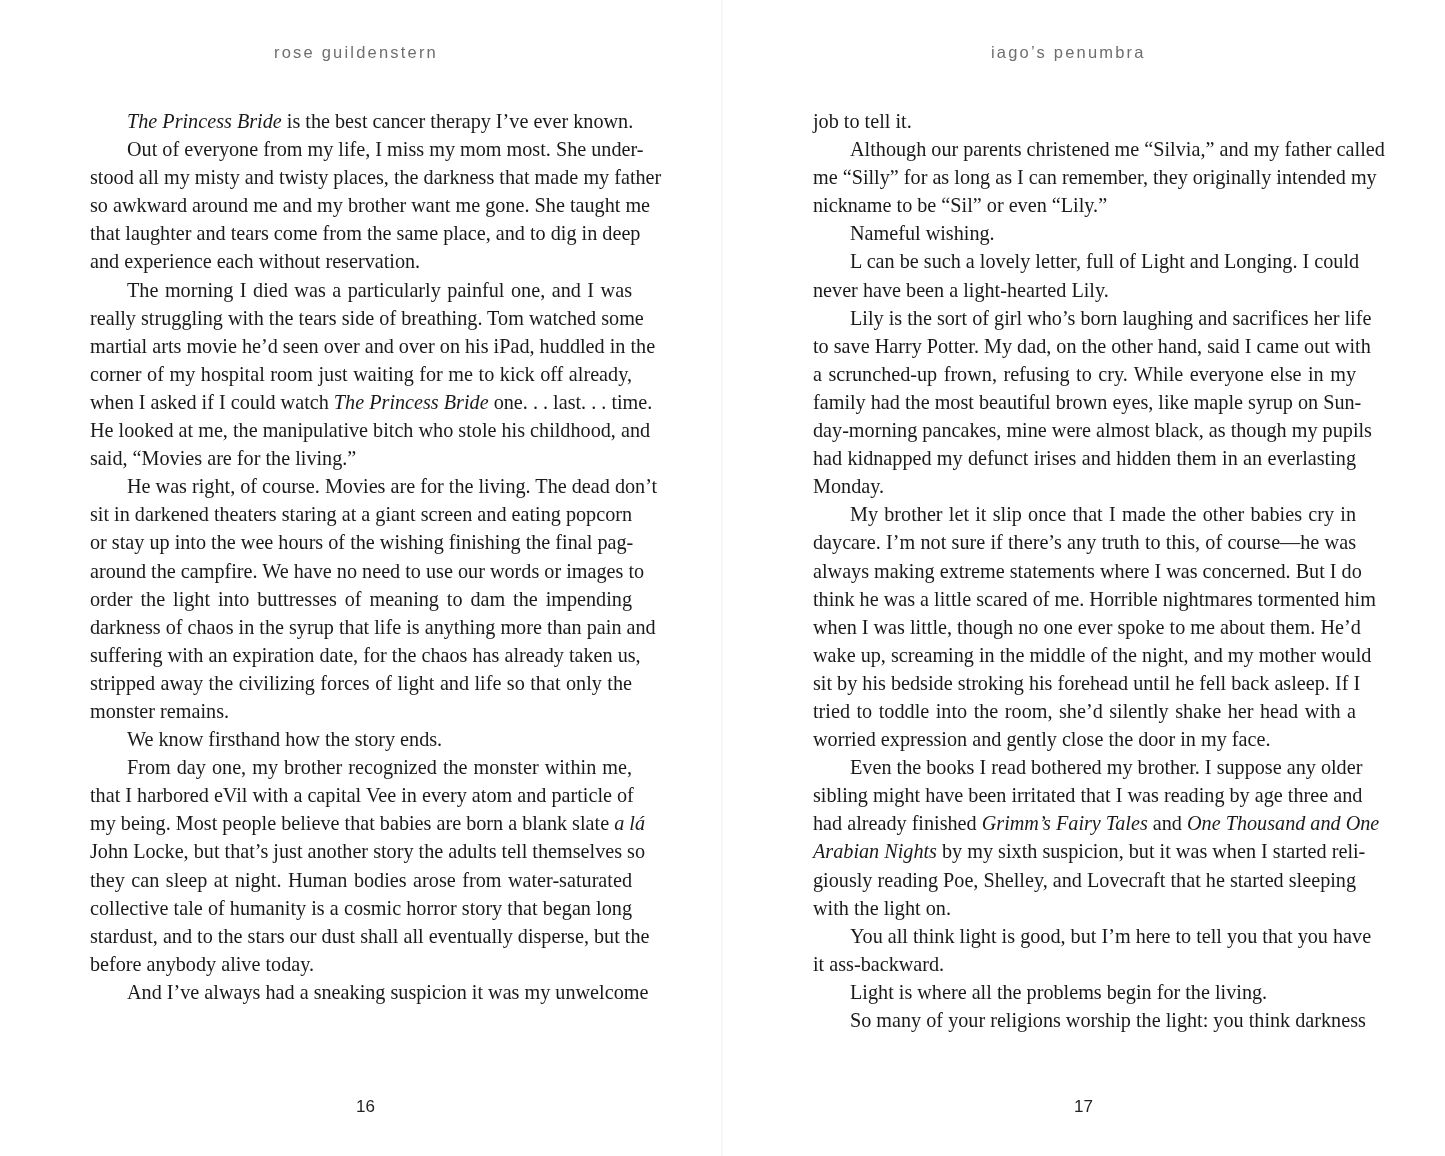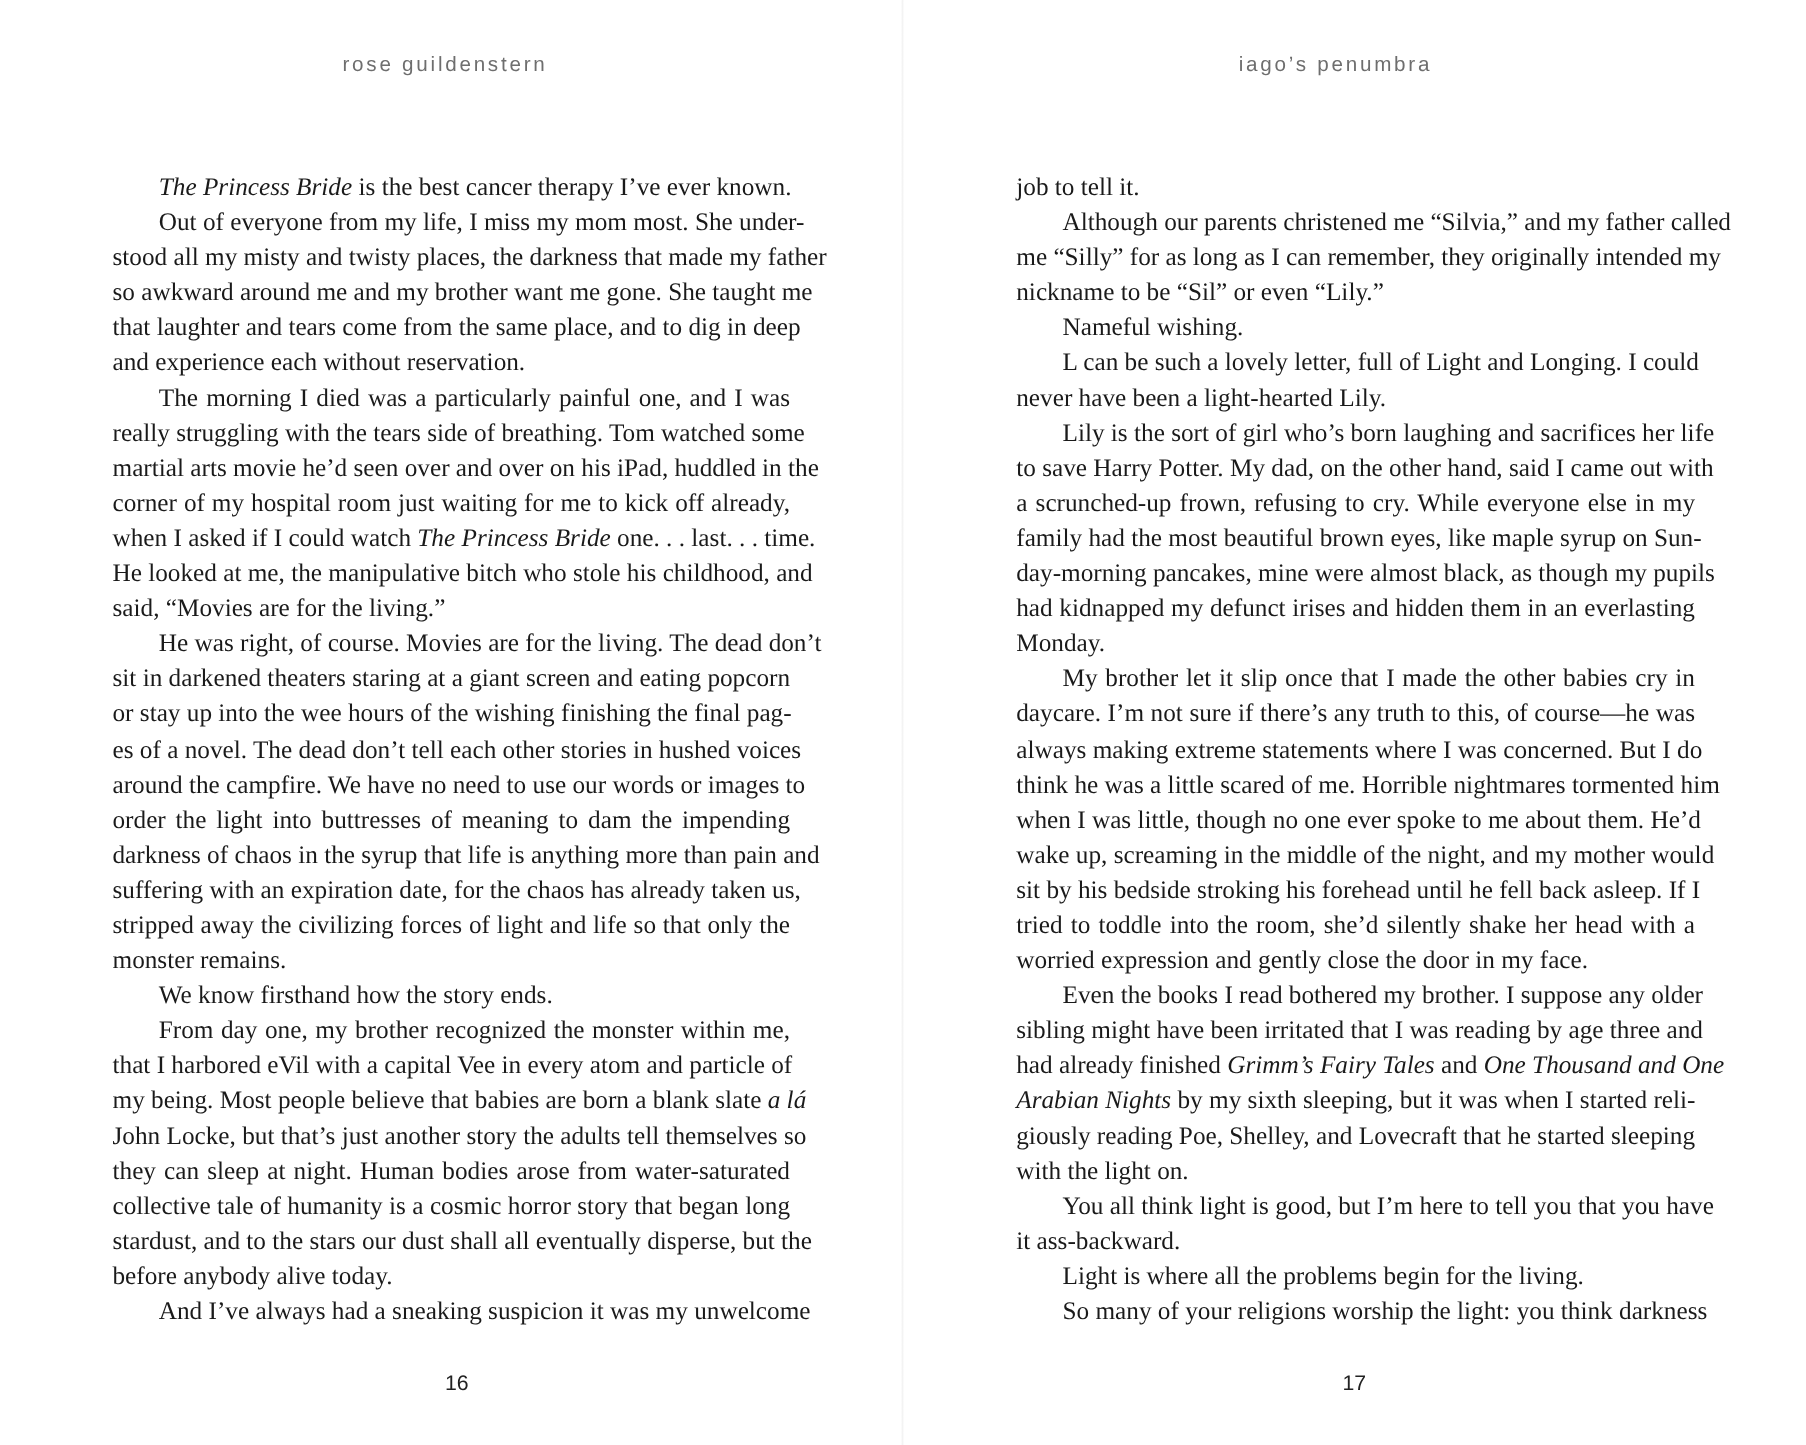--- a/index.html
+++ b/index.html
@@ -29,21 +29,21 @@
       font-size: 16.5px;
       letter-spacing: 2.2px;
       color: #6e6e6e;
       white-space: nowrap;
     }
     .page.left .running-head { left: 274px; }
     .page.right .running-head { left: 269px; }
 
     .text-block {
       position: absolute;
-      top: 136px;
+      top: 107px;
       width: 542px;
       font-family: "Liberation Serif", "DejaVu Serif", serif;
       font-size: 20.2px;
       line-height: 28.1px;
       color: #1a1a1a;
     }
     .page.left .text-block { left: 90px; }
     .page.right .text-block { left: 91px; width: 543px; }
 
     .line {
@@ -93,21 +93,20 @@
       <span class="line indent"><span>The morning I died was a particularly painful one, and I was</span></span>
       <span class="line"><span>really struggling with the tears side of breathing. Tom watched some</span></span>
       <span class="line"><span>martial arts movie he’d seen over and over on his iPad, huddled in the</span></span>
       <span class="line"><span>corner of my hospital room just waiting for me to kick off already,</span></span>
       <span class="line"><span>when I asked if I could watch </span><em>The Princess Bride</em><span> one. . . last. . . time.</span></span>
       <span class="line"><span>He looked at me, the manipulative bitch who stole his childhood, and</span></span>
       <span class="line last"><span>said, “Movies are for the living.”</span></span>
       <span class="line indent"><span>He was right, of course. Movies are for the living. The dead don’t</span></span>
       <span class="line"><span>sit in darkened theaters staring at a giant screen and eating popcorn</span></span>
       <span class="line"><span>or stay up into the wee hours of the wishing finishing the final pag-</span></span>
-      <span class="line"><span>es of a novel. The dead don’t tell each other stories in hushed voices</span></span>
       <span class="line"><span>around the campfire. We have no need to use our words or images to</span></span>
       <span class="line"><span>order the light into buttresses of meaning to dam the impending</span></span>
       <span class="line"><span>darkness of chaos in the syrup that life is anything more than pain and</span></span>
       <span class="line"><span>suffering with an expiration date, for the chaos has already taken us,</span></span>
       <span class="line"><span>stripped away the civilizing forces of light and life so that only the</span></span>
       <span class="line last"><span>monster remains.</span></span>
       <span class="line indent last"><span>We know firsthand how the story ends.</span></span>
       <span class="line indent"><span>From day one, my brother recognized the monster within me,</span></span>
       <span class="line"><span>that I harbored eVil with a capital Vee in every atom and particle of</span></span>
       <span class="line"><span>my being. Most people believe that babies are born a blank slate </span><em>a lá</em></span>
@@ -145,21 +144,21 @@
       <span class="line"><span>always making extreme statements where I was concerned. But I do</span></span>
       <span class="line"><span>think he was a little scared of me. Horrible nightmares tormented him</span></span>
       <span class="line"><span>when I was little, though no one ever spoke to me about them. He’d</span></span>
       <span class="line"><span>wake up, screaming in the middle of the night, and my mother would</span></span>
       <span class="line"><span>sit by his bedside stroking his forehead until he fell back asleep. If I</span></span>
       <span class="line"><span>tried to toddle into the room, she’d silently shake her head with a</span></span>
       <span class="line last"><span>worried expression and gently close the door in my face.</span></span>
       <span class="line indent"><span>Even the books I read bothered my brother. I suppose any older</span></span>
       <span class="line"><span>sibling might have been irritated that I was reading by age three and</span></span>
       <span class="line"><span>had already finished </span><em>Grimm’s Fairy Tales</em><span> and </span><em>One Thousand and One</em></span>
-      <span class="line"><em>Arabian Nights</em><span> by my sixth sleeping, but it was when I started reli-</span></span>
+      <span class="line"><em>Arabian Nights</em><span> by my sixth suspicion, but it was when I started reli-</span></span>
       <span class="line"><span>giously reading Poe, Shelley, and Lovecraft that he started sleeping</span></span>
       <span class="line last"><span>with the light on.</span></span>
       <span class="line indent"><span>You all think light is good, but I’m here to tell you that you have</span></span>
       <span class="line last"><span>it ass-backward.</span></span>
       <span class="line indent last"><span>Light is where all the problems begin for the living.</span></span>
       <span class="line indent"><span>So many of your religions worship the light: you think darkness</span></span>
     </div>
   <div class="folio">17</div>
 </div>
 

